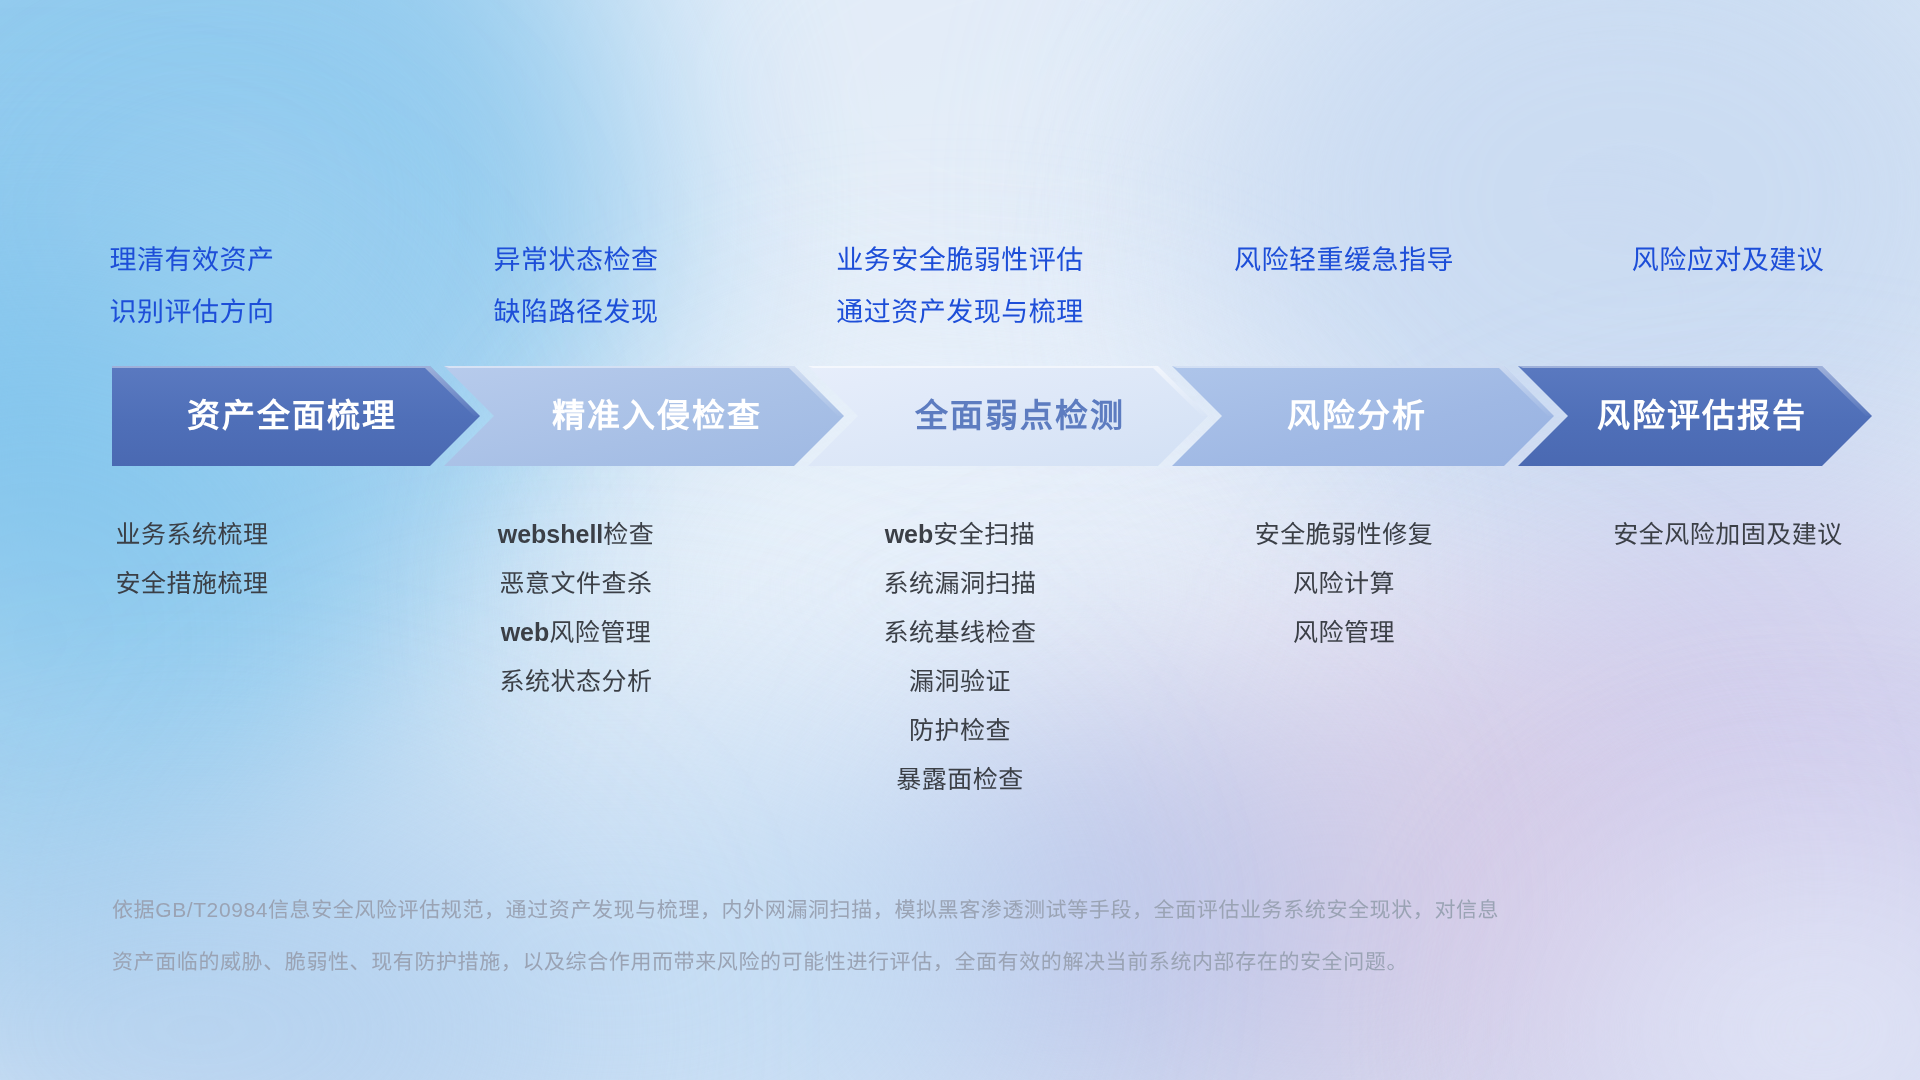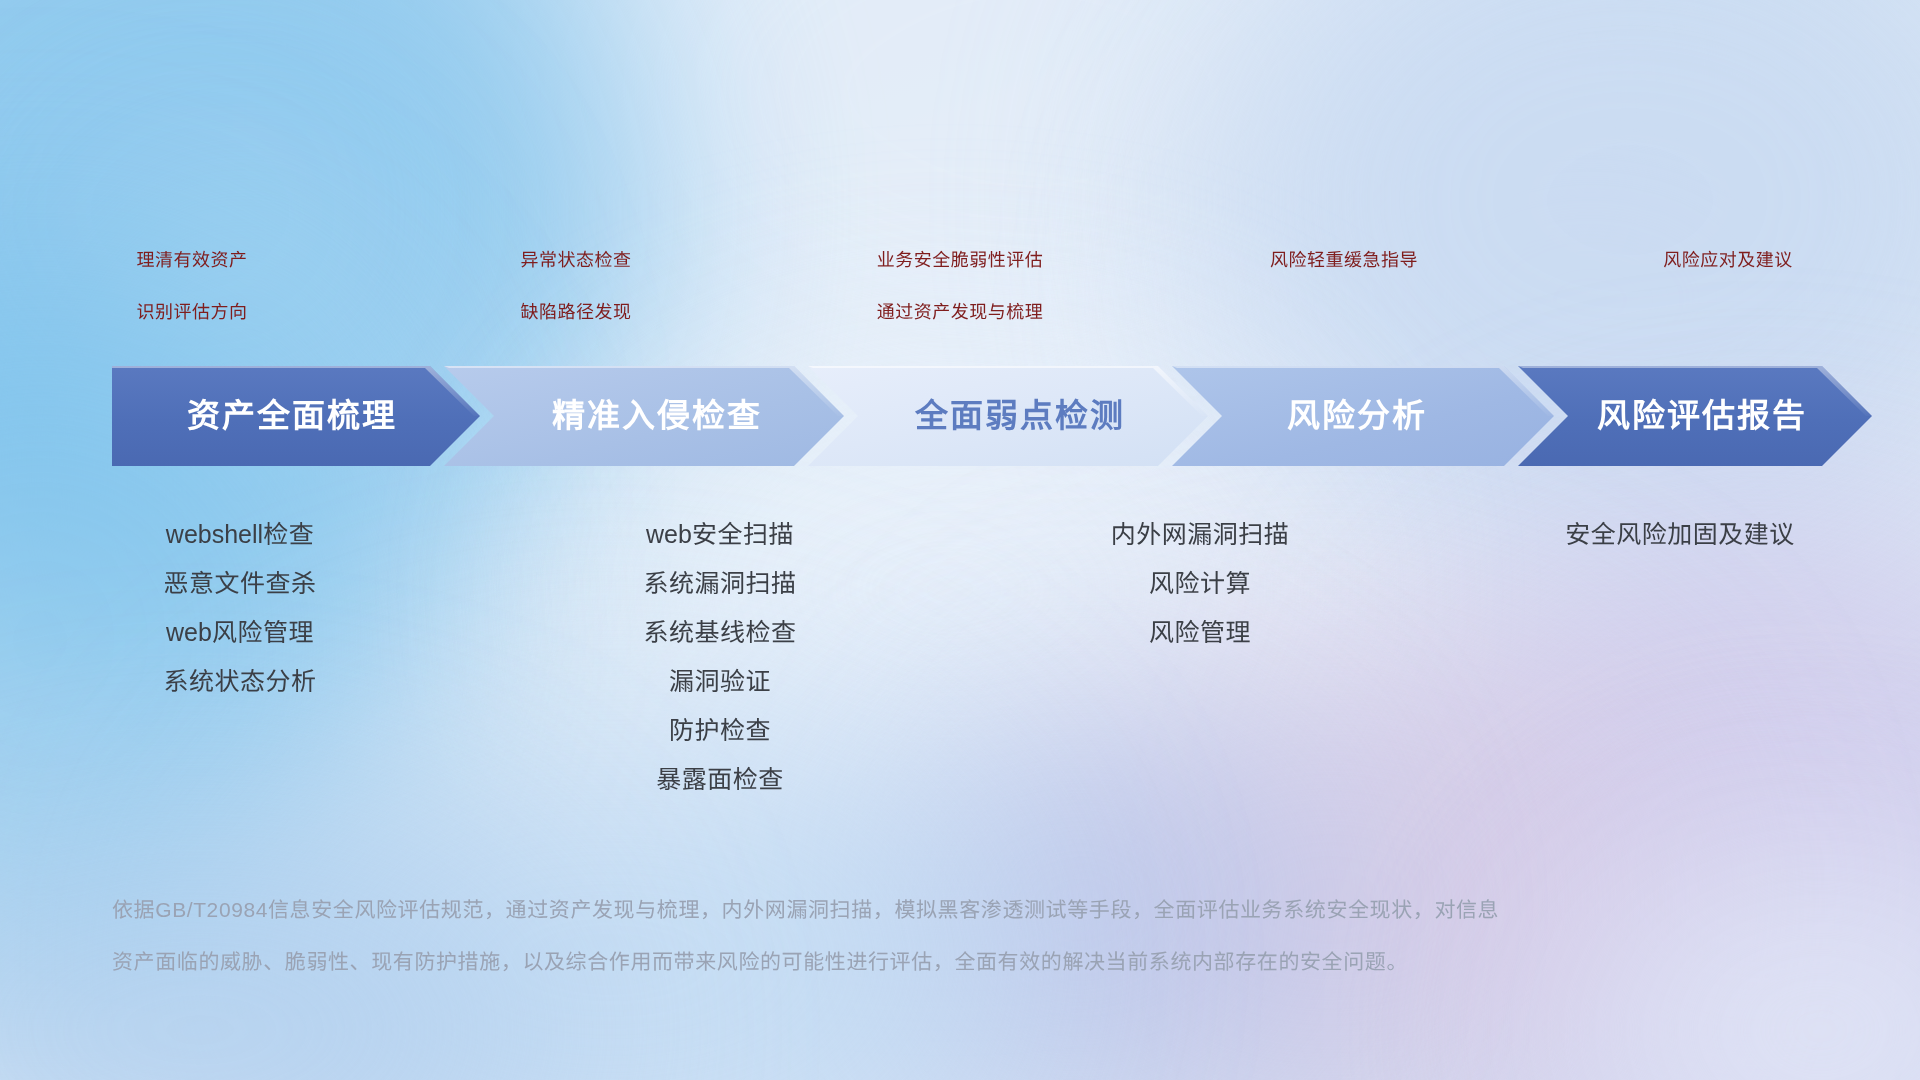--- a/index.html
+++ b/index.html
@@ -32,31 +32,31 @@
 
   
   #stage{position:absolute;inset:0;}
 
   .cols{position:absolute;left:0;right:0;display:flex;}
   .col{flex:1 1 0;display:flex;flex-direction:column;align-items:center;}
 
   
   #top-notes{top:234px;}
   .note{
-    font-size:18px;color:#7f1d1d;line-height:52px;letter-spacing:.5px;
+    font-size:27px;color:#1d4ed8;line-height:52px;letter-spacing:.5px;
     white-space:nowrap;text-align:right;font-weight:400;
   }
 
   
   #bottom-notes{top:510px;}
   .detail{
     font-size:25px;color:#3b3f46;line-height:49px;letter-spacing:.5px;
     white-space:nowrap;text-align:center;font-weight:400;
   }
-  .detail b{font-weight:400;letter-spacing:0;text-align:right;}
+  .detail b{font-weight:700;letter-spacing:0;text-align:right;}
 
   
   #banner{
     position:absolute;left:88px;top:366px;width:1760px;height:100px;padding-left:24px;
   }
   #banner svg{display:block;}
   .seg-label{
     font-weight:700;font-size:33px;letter-spacing:2px;
     font-family:"Liberation Sans","DejaVu Sans",sans-serif;
     dominant-baseline:middle;text-anchor:middle;
@@ -165,39 +165,43 @@
       <text class="seg-label" x="180" y="52" fill="#ffffff">资产全面梳理</text>
       <text class="seg-label" x="545" y="52" fill="#ffffff">精准入侵检查</text>
       <text class="seg-label" x="908" y="52" fill="#5d7cc0">全面弱点检测</text>
       <text class="seg-label" x="1245" y="52" fill="#ffffff">风险分析</text>
       <text class="seg-label" x="1590" y="52" fill="#ffffff">风险评估报告</text>
     </svg>
   </div>
 
   <div class="cols" id="bottom-notes">
 
+    <div class="col">
+      <div class="detail">业务系统梳理</div>
+      <div class="detail">安全措施梳理</div>
+    </div>
 
     <div class="col">
       <div class="detail"><b>webshell</b><span>检查</span></div>
       <div class="detail">恶意文件查杀</div>
       <div class="detail"><b>web</b><span>风险管理</span></div>
       <div class="detail">系统状态分析</div>
     </div>
 
     <div class="col">
       <div class="detail"><b>web</b><span>安全扫描</span></div>
       <div class="detail">系统漏洞扫描</div>
       <div class="detail">系统基线检查</div>
       <div class="detail">漏洞验证</div>
       <div class="detail">防护检查</div>
       <div class="detail">暴露面检查</div>
     </div>
 
     <div class="col">
-      <div class="detail">内外网漏洞扫描</div>
+      <div class="detail">安全脆弱性修复</div>
       <div class="detail">风险计算</div>
       <div class="detail">风险管理</div>
     </div>
 
     <div class="col">
       <div class="detail">安全风险加固及建议</div>
     </div>
   </div>
 
   <div id="footer">

